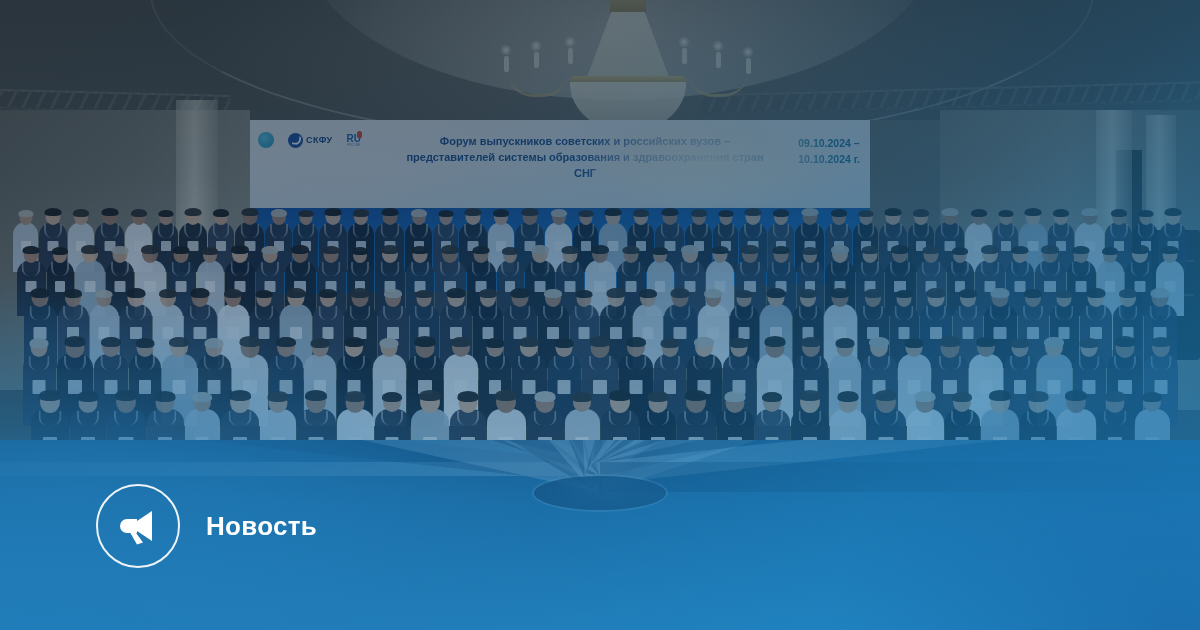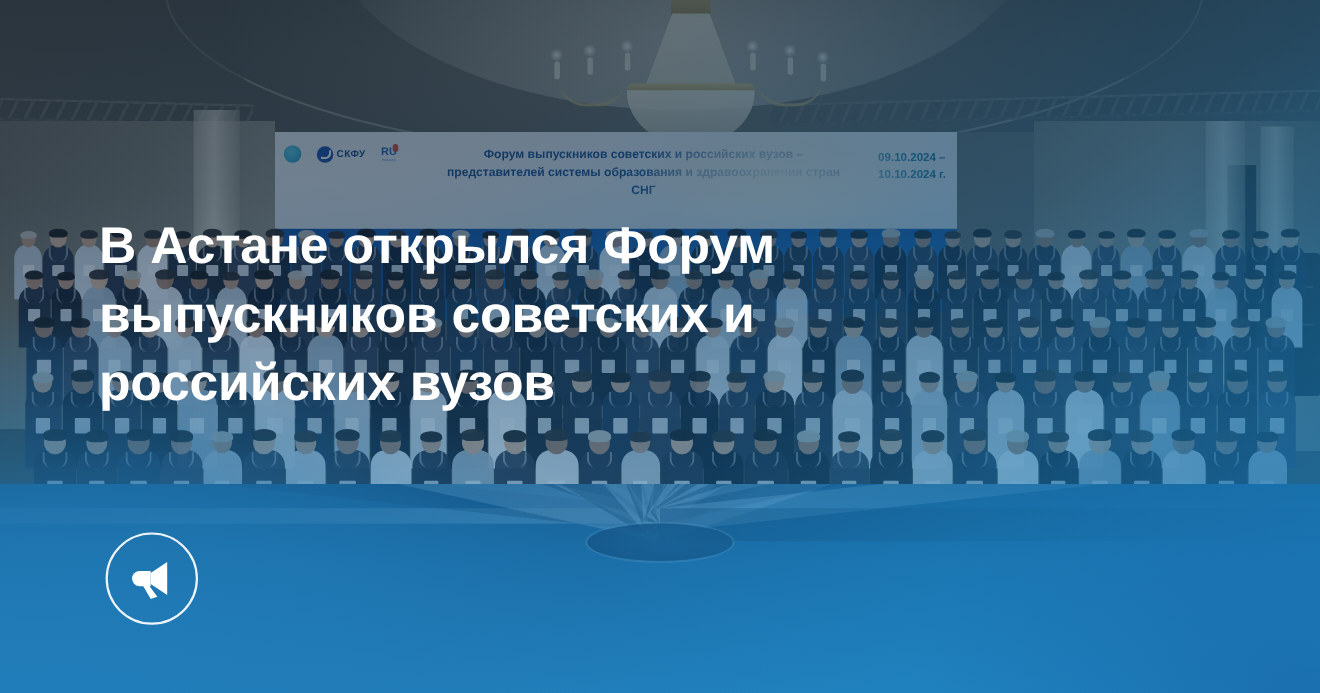--- a/index.html
+++ b/index.html
@@ -1465,25 +1465,25 @@
       <div class="medallion"></div>
     </div>
 
   </div>
 
   <div class="tint-dark"></div>
   <div class="tint-blue"></div>
   <div class="tint-corner"></div>
 
 
-  <h1 class="headline">В Астане открылся Форум выпускников советских и российских вузов</h1>
 
   <div class="badge-block">
     <div class="badge-circle">
       <svg class="megaphone-icon" viewBox="0 0 40 40">
         <path fill="#ffffff" d="M34 5 L34 35 L19 25 L19 15 Z"></path>
         <path fill="#ffffff" d="M9 13 L19 13 L19 27 L9 27 A7 7 0 0 1 9 13 Z"></path>
         <path fill="#ffffff" d="M11.5 25.5 L17 25.5 L25 36.5 L19 38.5 Z"></path>
       </svg>
     </div>
+    <div class="badge-label">Новость</div>
   </div>
 
 </div>
 
 </body></html>

